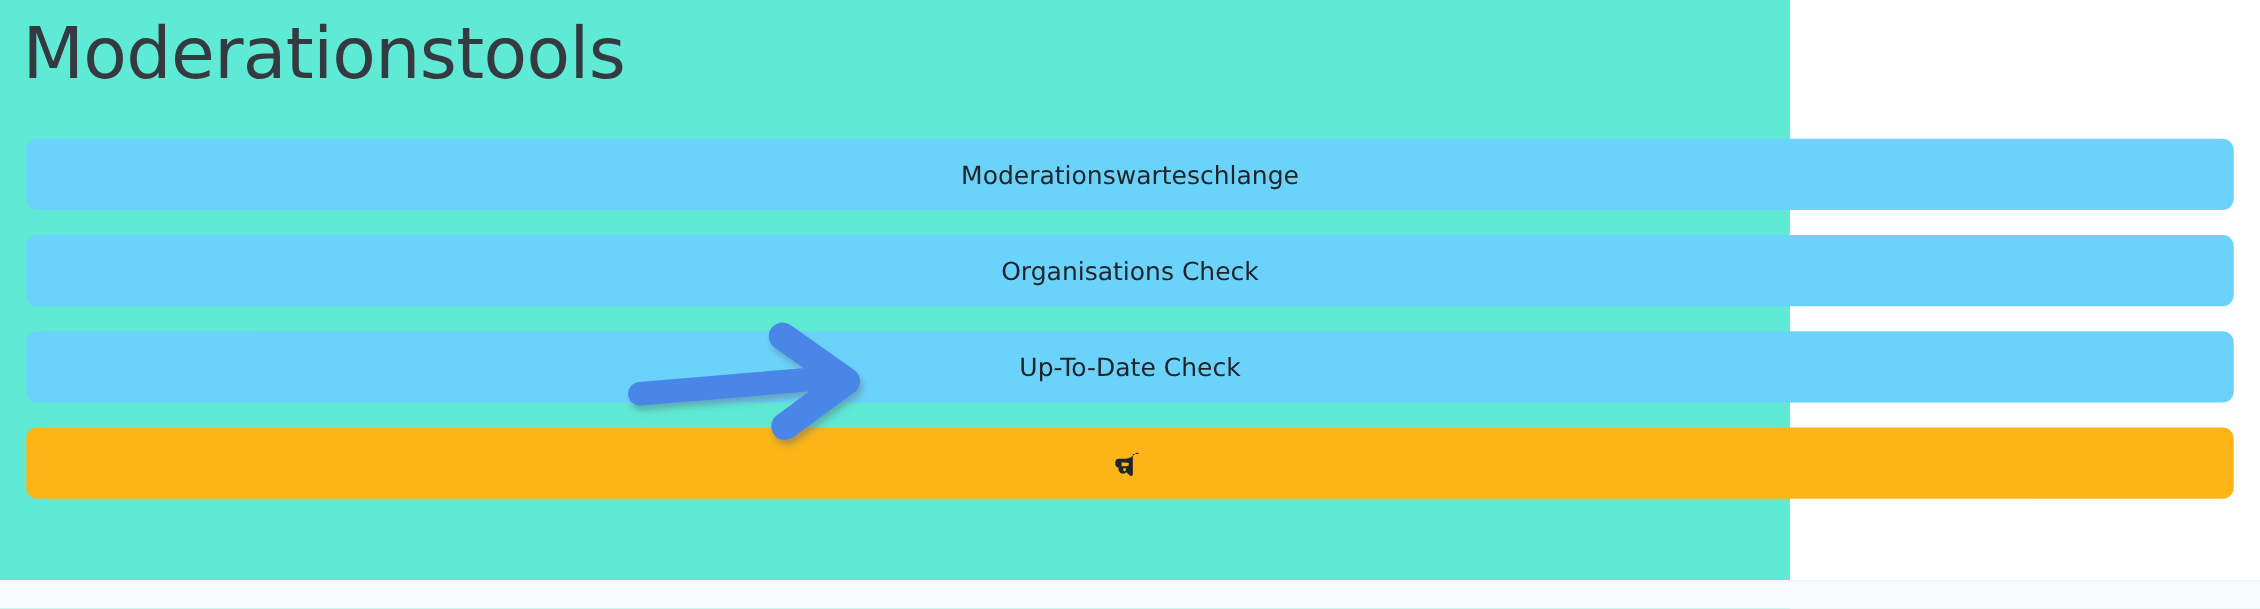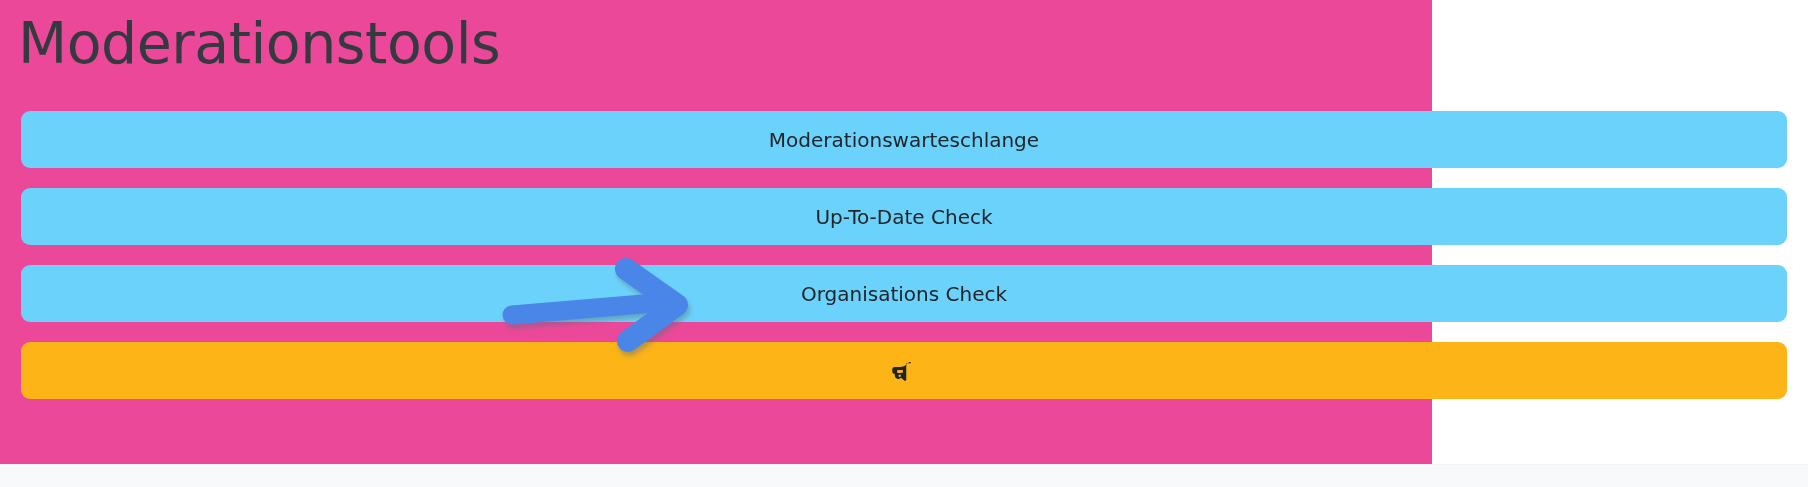--- a/index.html
+++ b/index.html
@@ -14,21 +14,21 @@
     background: #ffffff;
     font-family: "DejaVu Sans", "Liberation Sans", sans-serif;
     overflow: hidden;
     position: relative;
   }
 
   .page {
     position: relative;
     width: 1432px;
     height: 487px;
-    background: #ec4899;
+    background: #5eead4;
     text-decoration: underline;
   }
 
   
   .page-title {
     position: absolute;
     left: 18px;
     top: 6px;
     margin: 0;
     font-family: "DejaVu Sans", "Liberation Sans", sans-serif;
@@ -122,25 +122,25 @@
 
   <h1 class="page-title">Moderationstools</h1>
 
   <div class="btn-stack">
 
     <button class="tool-btn tool-btn--info">
       <span class="btn-label">Moderationswarteschlange</span>
     </button>
 
     <button class="tool-btn tool-btn--info">
-      <span class="btn-label">Up-To-Date Check</span>
+      <span class="btn-label">Organisations Check</span>
     </button>
 
     <button class="tool-btn tool-btn--info">
-      <span class="btn-label">Organisations Check</span>
+      <span class="btn-label">Up-To-Date Check</span>
     </button>
 
     <button class="tool-btn tool-btn--warning">
       <span class="megaphone-icon">
         <svg width="23" height="20" viewBox="0 0 576 512" aria-hidden="true">
           <path fill="#212529" d="M576 240c0 23.63-12.95 44.04-32 55.12V424c0 13.25-10.75 24-24 24s-24-10.75-24-24V295.12C496 284.04 483.05 263.63 483.05 240c0-23.63 12.95-44.04 32-55.12V56c0-13.25 10.75-24 24-24s24 10.75 24 24v128.88C563.05 195.96 576 216.37 576 240z" opacity="0"></path>
           <path fill="#212529" d="M480 32c0-12.7-7.5-24.2-19.1-29.3s-25.1-3-34.6 5.4L353 72.5C311.3 109.3 257.6 130 201.9 130H176 152 128 64c-35.3 0-64 28.7-64 64v48c0 35.3 28.7 64 64 64h4.5c-2.9 10.2-4.5 21-4.5 32c0 53 43 96 96 96c26.3 0 50.2-10.6 67.6-27.8c1.4 1.4 2.9 2.7 4.4 4l73.4 64.4c9.4 8.3 22.9 10.4 34.5 5.3s19.1-16.6 19.1-29.3V32zM201.9 206c25 0 49.7 3.9 73.1 11.4V268.6c-23.4 7.5-48.1 11.4-73.1 11.4H176 152 128V206h24 24 25.9zM192 384c-17.7 0-32-14.3-32-32c0-11.7 6.3-22 15.7-27.5c.1 0 .2 0 .3 0H192h9.9c5.4 0 10.8 .2 16.1 .5V352c0 17.7-14.3 32-32 32h6z"></path>
         </svg>
       </span>
     </button>

